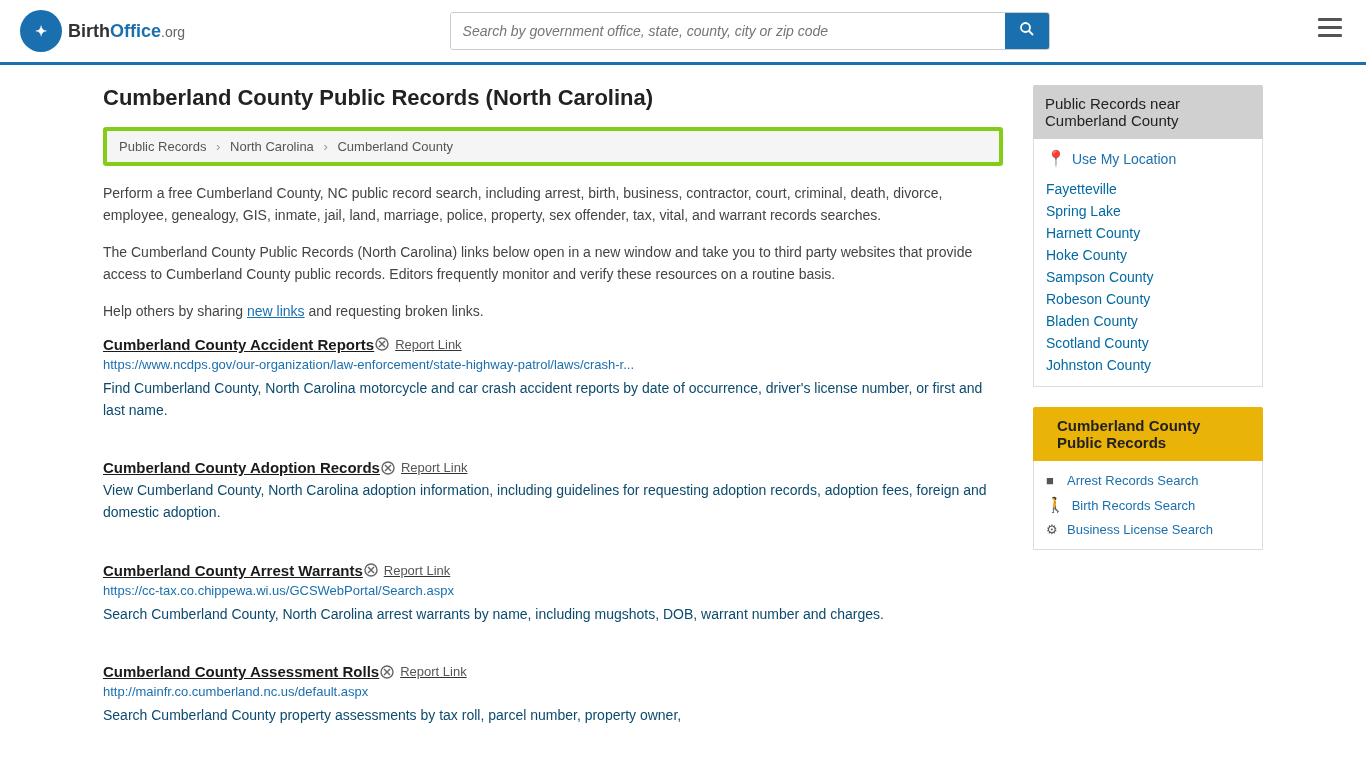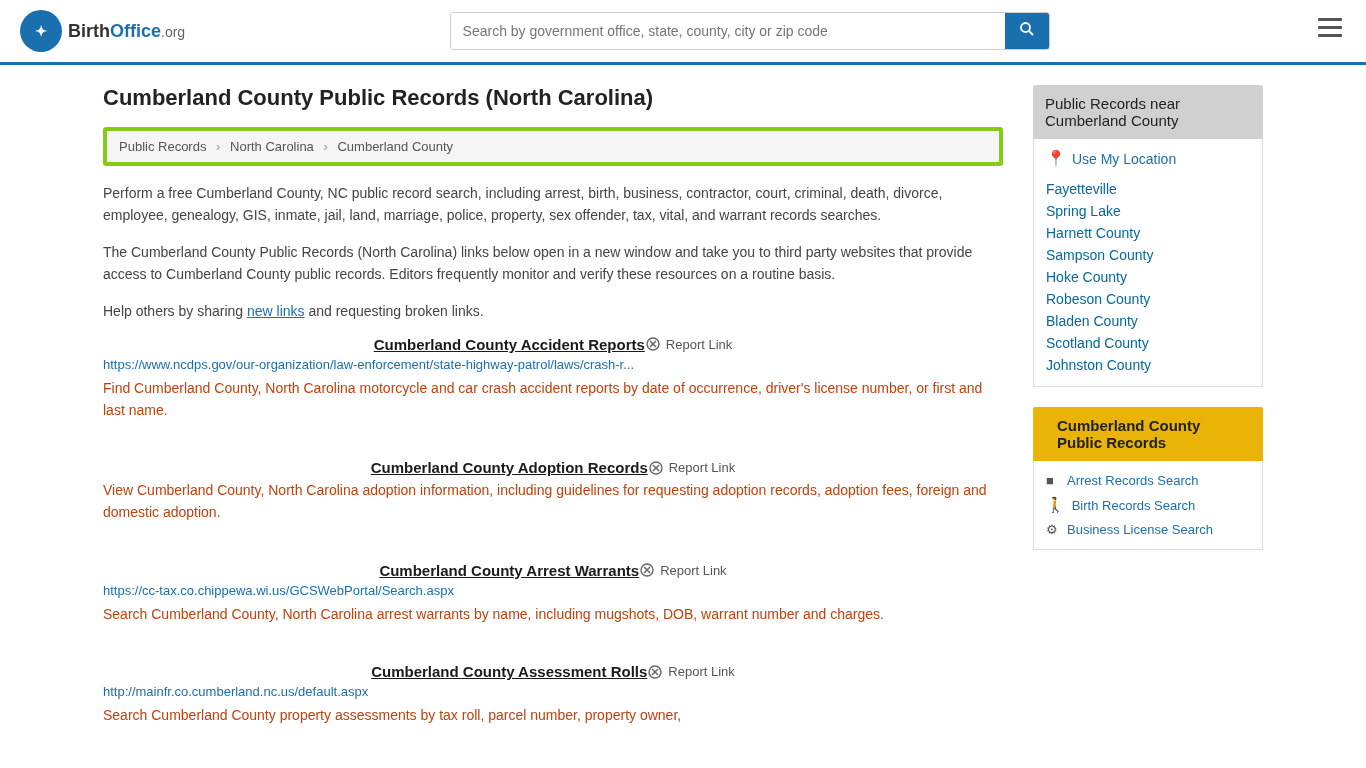--- a/index.html
+++ b/index.html
@@ -46,20 +46,21 @@
       border-radius: 3px;
       overflow: hidden;
     }
     .search-input {
       flex: 1;
       padding: 8px 12px;
       border: none;
       outline: none;
       font-size: 14px;
       color: #666;
+      font-style: italic;
     }
     .search-btn {
       background: #1a6faf;
       border: none;
       padding: 8px 14px;
       cursor: pointer;
       color: white;
       font-size: 16px;
     }
     .hamburger {
@@ -115,23 +116,24 @@
       cursor: pointer;
     }
 
     
     .record-entry {
       margin-bottom: 28px;
       padding-bottom: 10px;
     }
     .record-title-row {
       display: flex;
-      justify-content: center;
+      justify-content: flex-start;
       align-items: center;
       margin-bottom: 4px;
+      text-decoration: underline;
     }
     .record-title {
       font-size: 15px;
       font-weight: bold;
       color: #1a1a1a;
       text-decoration: underline;
       cursor: pointer;
     }
     .report-link-btn {
       display: flex;
@@ -143,21 +145,21 @@
       white-space: nowrap;
     }
     .record-url {
       color: #1a6faf;
       font-size: 13px;
       margin-bottom: 6px;
       word-break: break-all;
       cursor: pointer;
     }
     .record-desc {
-      color: #c2410c;
+      color: #0c4a6e;
       font-size: 14px;
       line-height: 1.55;
     }
 
     
     .sidebar {
       width: 230px;
       flex-shrink: 0;
     }
     .sidebar-section {
@@ -357,22 +359,22 @@
       <div class="sidebar-header">Public Records near Cumberland County</div>
       <div class="sidebar-body">
         <div class="sidebar-use-location">
           <span class="location-dot">📍</span>
           <span>Use My Location</span>
         </div>
         <div id="nearby-links-container">
             <a class="sidebar-link" href="#">Fayetteville</a>
             <a class="sidebar-link" href="#">Spring Lake</a>
             <a class="sidebar-link" href="#">Harnett County</a>
+            <a class="sidebar-link" href="#">Hoke County</a>
             <a class="sidebar-link" href="#">Sampson County</a>
-            <a class="sidebar-link" href="#">Hoke County</a>
             <a class="sidebar-link" href="#">Robeson County</a>
             <a class="sidebar-link" href="#">Bladen County</a>
             <a class="sidebar-link" href="#">Scotland County</a>
             <a class="sidebar-link" href="#">Johnston County</a>
           </div>
       </div>
     </div>
 
     <div class="sidebar-records-section">
       <div class="sidebar-records-header">Cumberland County Public Records</div>

